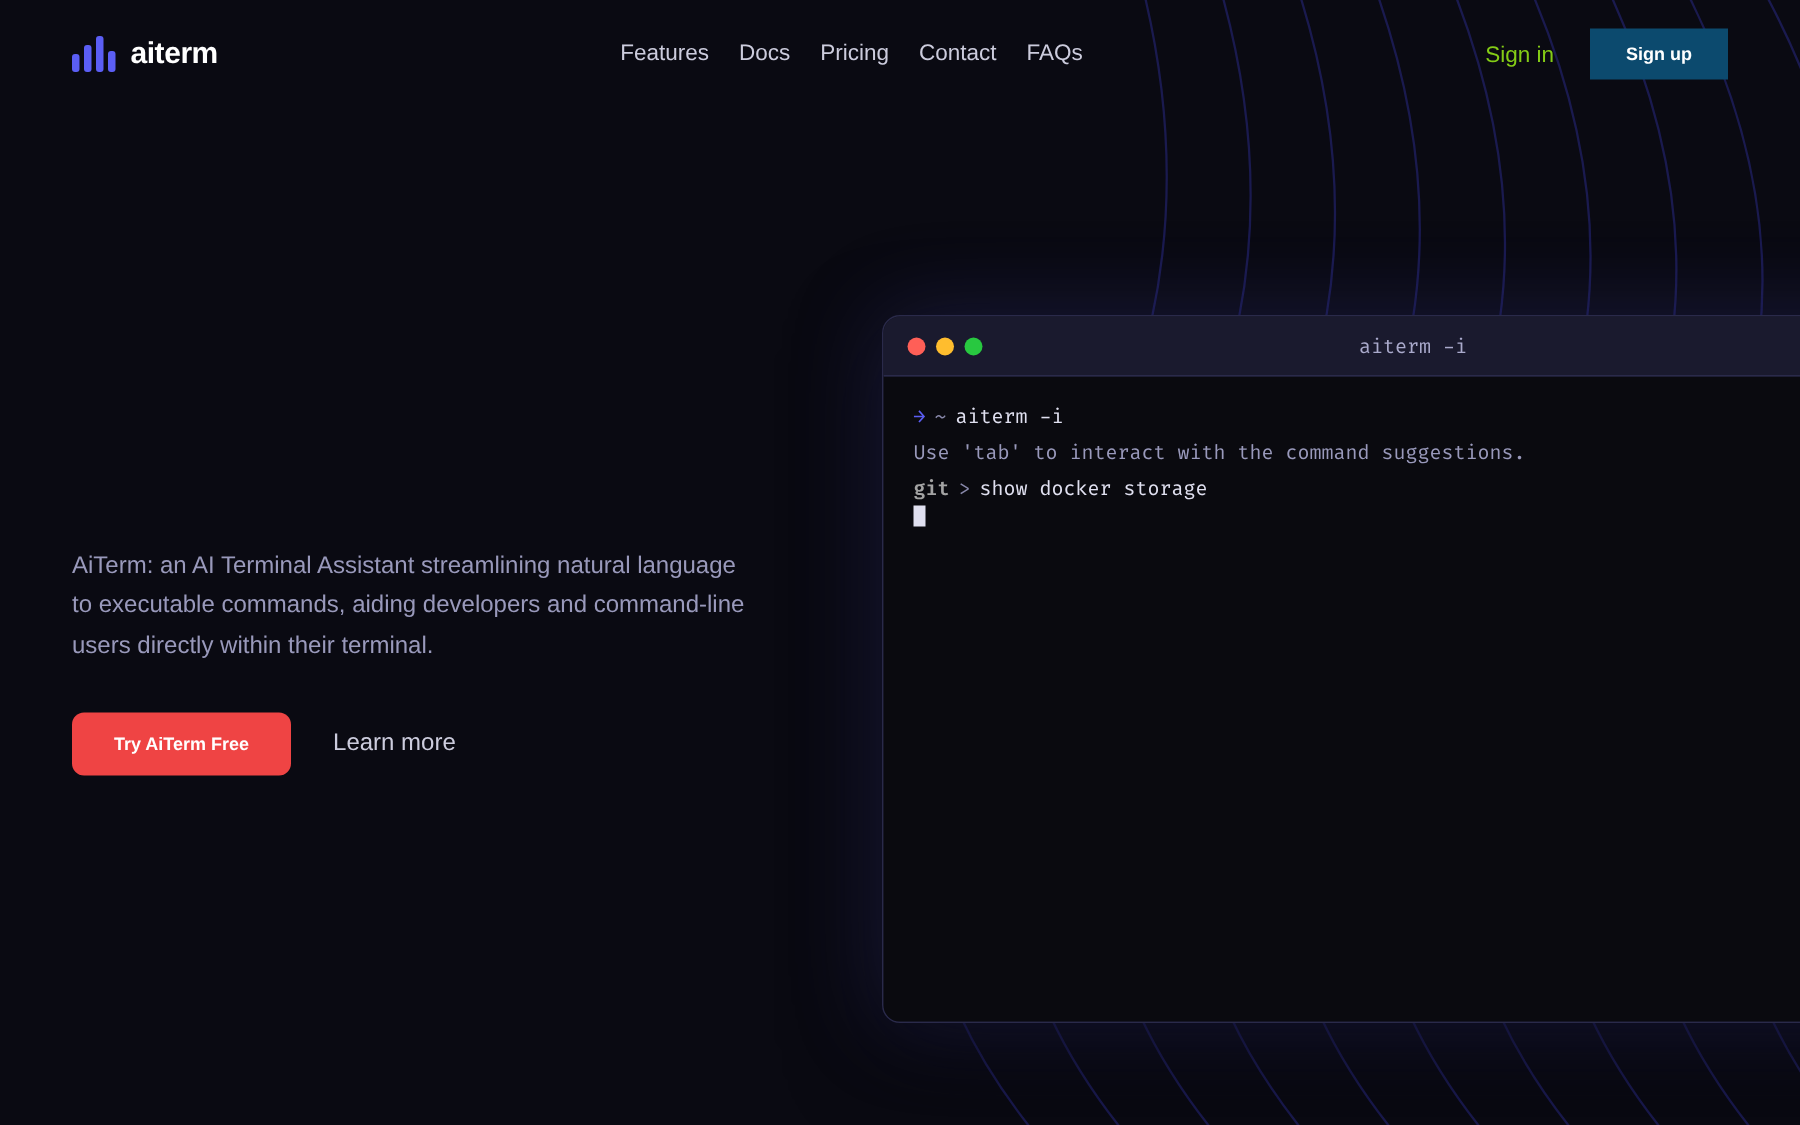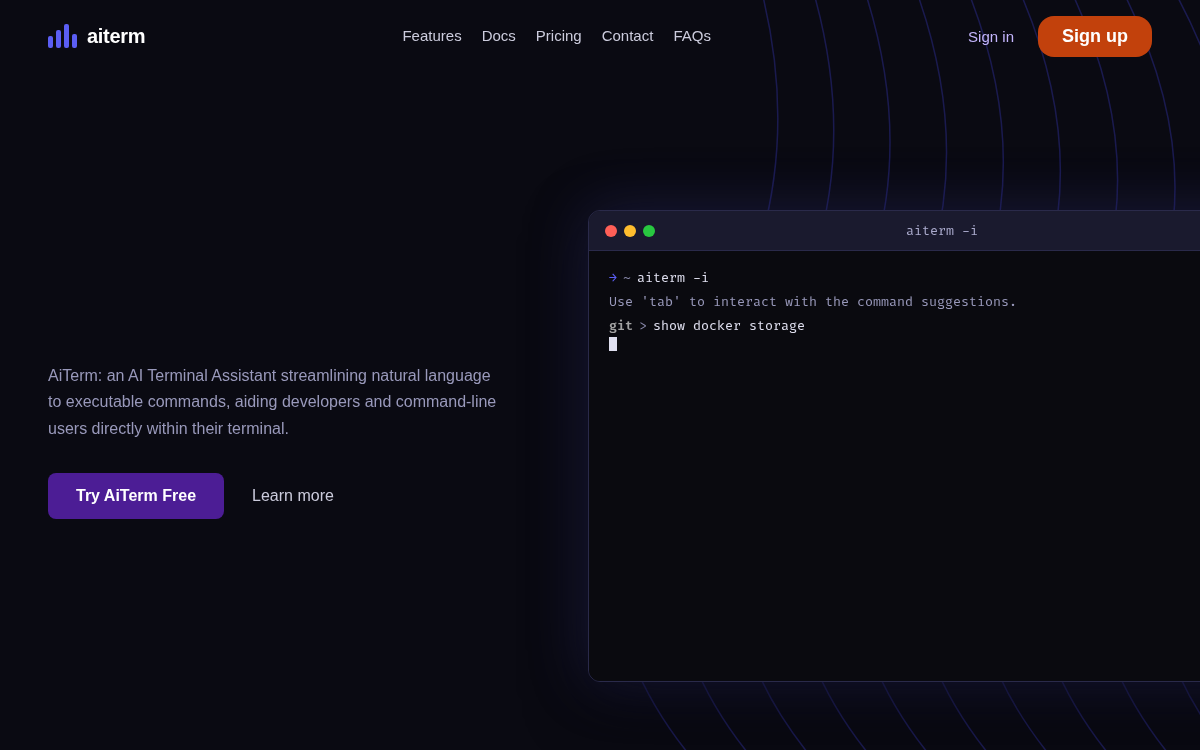--- a/index.html
+++ b/index.html
@@ -70,34 +70,34 @@
 
     .nav-actions {
       display: flex;
       align-items: center;
       gap: 24px;
     }
 
     .sign-in-btn {
       background: transparent;
       border: none;
-      color: #c4b5fd;
+      color: #84cc16;
       font-size: 15px;
       cursor: pointer;
       font-family: inherit;
     }
 
     .sign-up-btn {
-      background: #c2410c;
+      background: #0c4a6e;
       border: none;
       color: #ffffff;
-      font-size: 18px;
+      font-size: 12px;
       font-weight: 600;
       padding: 10px 24px;
-      border-radius: 16px;
+      border-radius: 0;
       cursor: pointer;
       font-family: inherit;
       transition: background 0.2s;
     }
 
     
     .hero {
       position: relative;
       z-index: 5;
       display: flex;
@@ -129,24 +129,24 @@
       margin-bottom: 31px;
     }
 
     .hero-buttons {
       display: flex;
       align-items: center;
       gap: 28px;
     }
 
     .try-free-btn {
-      background: #4c1d95;
+      background: #ef4444;
       border: none;
       color: #ffffff;
-      font-size: 16px;
+      font-size: 12px;
       font-weight: 600;
       padding: 14px 28px;
       border-radius: 8px;
       cursor: pointer;
       font-family: inherit;
       transition: background 0.2s;
     }
 
     .learn-more-link {
       color: #ccccdd;

